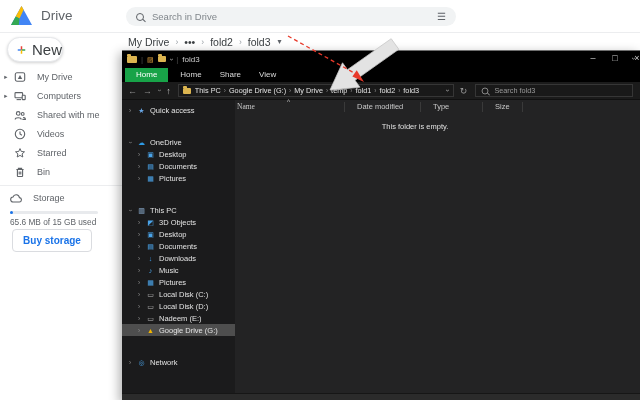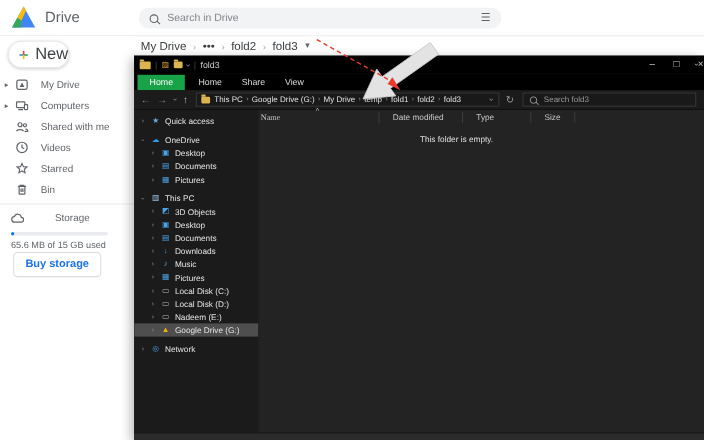--- a/index.html
+++ b/index.html
@@ -31,21 +31,21 @@
   .gd-nav{position:absolute;left:0;top:34px;width:100%}
   .gd-item{height:19px;display:flex;align-items:center;gap:4px;padding-left:3px;cursor:pointer}
   .gd-item .exp{width:6px;font-size:6.5px;color:#5f6368;text-align:center}
   .gd-item .ico{width:13px;height:12px;flex:none;display:flex;align-items:center;justify-content:center}
   .gd-item .ico svg{width:12px;height:12px}
   .gd-item .lbl{font-size:9px;color:#5f6368;margin-left:7px}
   .gd-div{position:absolute;left:0;right:0;top:152px;border-top:1px solid #ecedef}
   .storage-row{position:absolute;left:3px;top:156px;height:18px;display:flex;align-items:center;gap:4px}
   .storage-row .ico{width:13px;margin-left:6px;display:flex;align-items:center;justify-content:center}
   .storage-row svg{width:12px;height:12px}
-  .storage-row .lbl{font-size:9px;color:#5f6368;margin-left:24px}
+  .storage-row .lbl{font-size:9px;color:#5f6368;margin-left:7px}
   .gd-bar{position:absolute;left:10px;top:178px;width:88px;height:3px;background:#e8eaed;border-radius:2px}
   .gd-bar::before{content:"";position:absolute;left:0;top:0;width:3px;height:3px;background:#1a73e8;border-radius:2px}
   .gd-usage{position:absolute;left:10px;top:184px;font-size:8.3px;color:#5f6368}
   .gd-buy{position:absolute;left:12px;top:196px;width:80px;height:23px;background:#fff;border:1px solid #dadce0;
           border-radius:4px;color:#1a73e8;font-size:10px;font-weight:bold;display:flex;align-items:center;
           justify-content:center;cursor:pointer;box-sizing:border-box}
   
   .xp{position:absolute;left:122px;top:50px;width:518px;height:350px;background:#1b1b1b;z-index:2;
       border-top:1px solid #6e6e6e;box-shadow:-3px 3px 10px rgba(0,0,0,.3)}
   .xp-title{position:absolute;left:0;top:0;width:100%;height:16px;background:#000;display:flex;
@@ -76,21 +76,21 @@
   .asep{font-size:6.3px;color:#8a8a8a}
   .refresh{margin-left:6px;font-size:9px;color:#9a9a9a;cursor:pointer}
   .search-field{margin-left:8px;width:158px;height:13px;background:#191919;border:1px solid #363636;
                 display:flex;align-items:center;gap:5px;padding:0 5px;box-sizing:border-box;cursor:text}
   .search-field .mag{border-color:#9a9a9a;transform:scale(.85)}
   .search-field .mag::after{background:#9a9a9a}
   .search-field .ph{font-size:7.3px;color:#9a9a9a}
   .xp-tree{position:absolute;left:0;top:49px;width:113px;bottom:7px;background:#1b1b1c;overflow:hidden;padding-top:4px;box-sizing:border-box}
   .trow{height:12px;display:flex;align-items:center;gap:4px;padding-left:5px;cursor:pointer}
   .trow.l1{padding-left:14px}
-  .trow.gap{margin-top:5px}
+  .trow.gap{margin-top:20px}
   .trow.sel{background:#4e4e4e}
   .texp{width:6px;font-size:6.3px;color:#8f8f8f;text-align:center}
   .texp.open{transform:rotate(90deg)}
   .tico{width:9px;text-align:center;font-size:7px;line-height:1}
   .tlbl{font-size:7.5px;color:#e4e4e4;white-space:nowrap}
   .xp-content{position:absolute;left:113px;top:49px;right:0;bottom:7px;background:#232324}
   .xp-cols{position:absolute;left:0;top:0;right:0;height:14px;display:flex;align-items:center}
   .col{font-size:7.5px;color:#c9c9c9;border-right:1px solid #3a3a3a;height:10px;line-height:10px;
        box-sizing:border-box;flex:none;cursor:pointer}
   .sortcaret{position:absolute;left:52px;top:-2px;font-size:6.5px;color:#c0c0c0}

